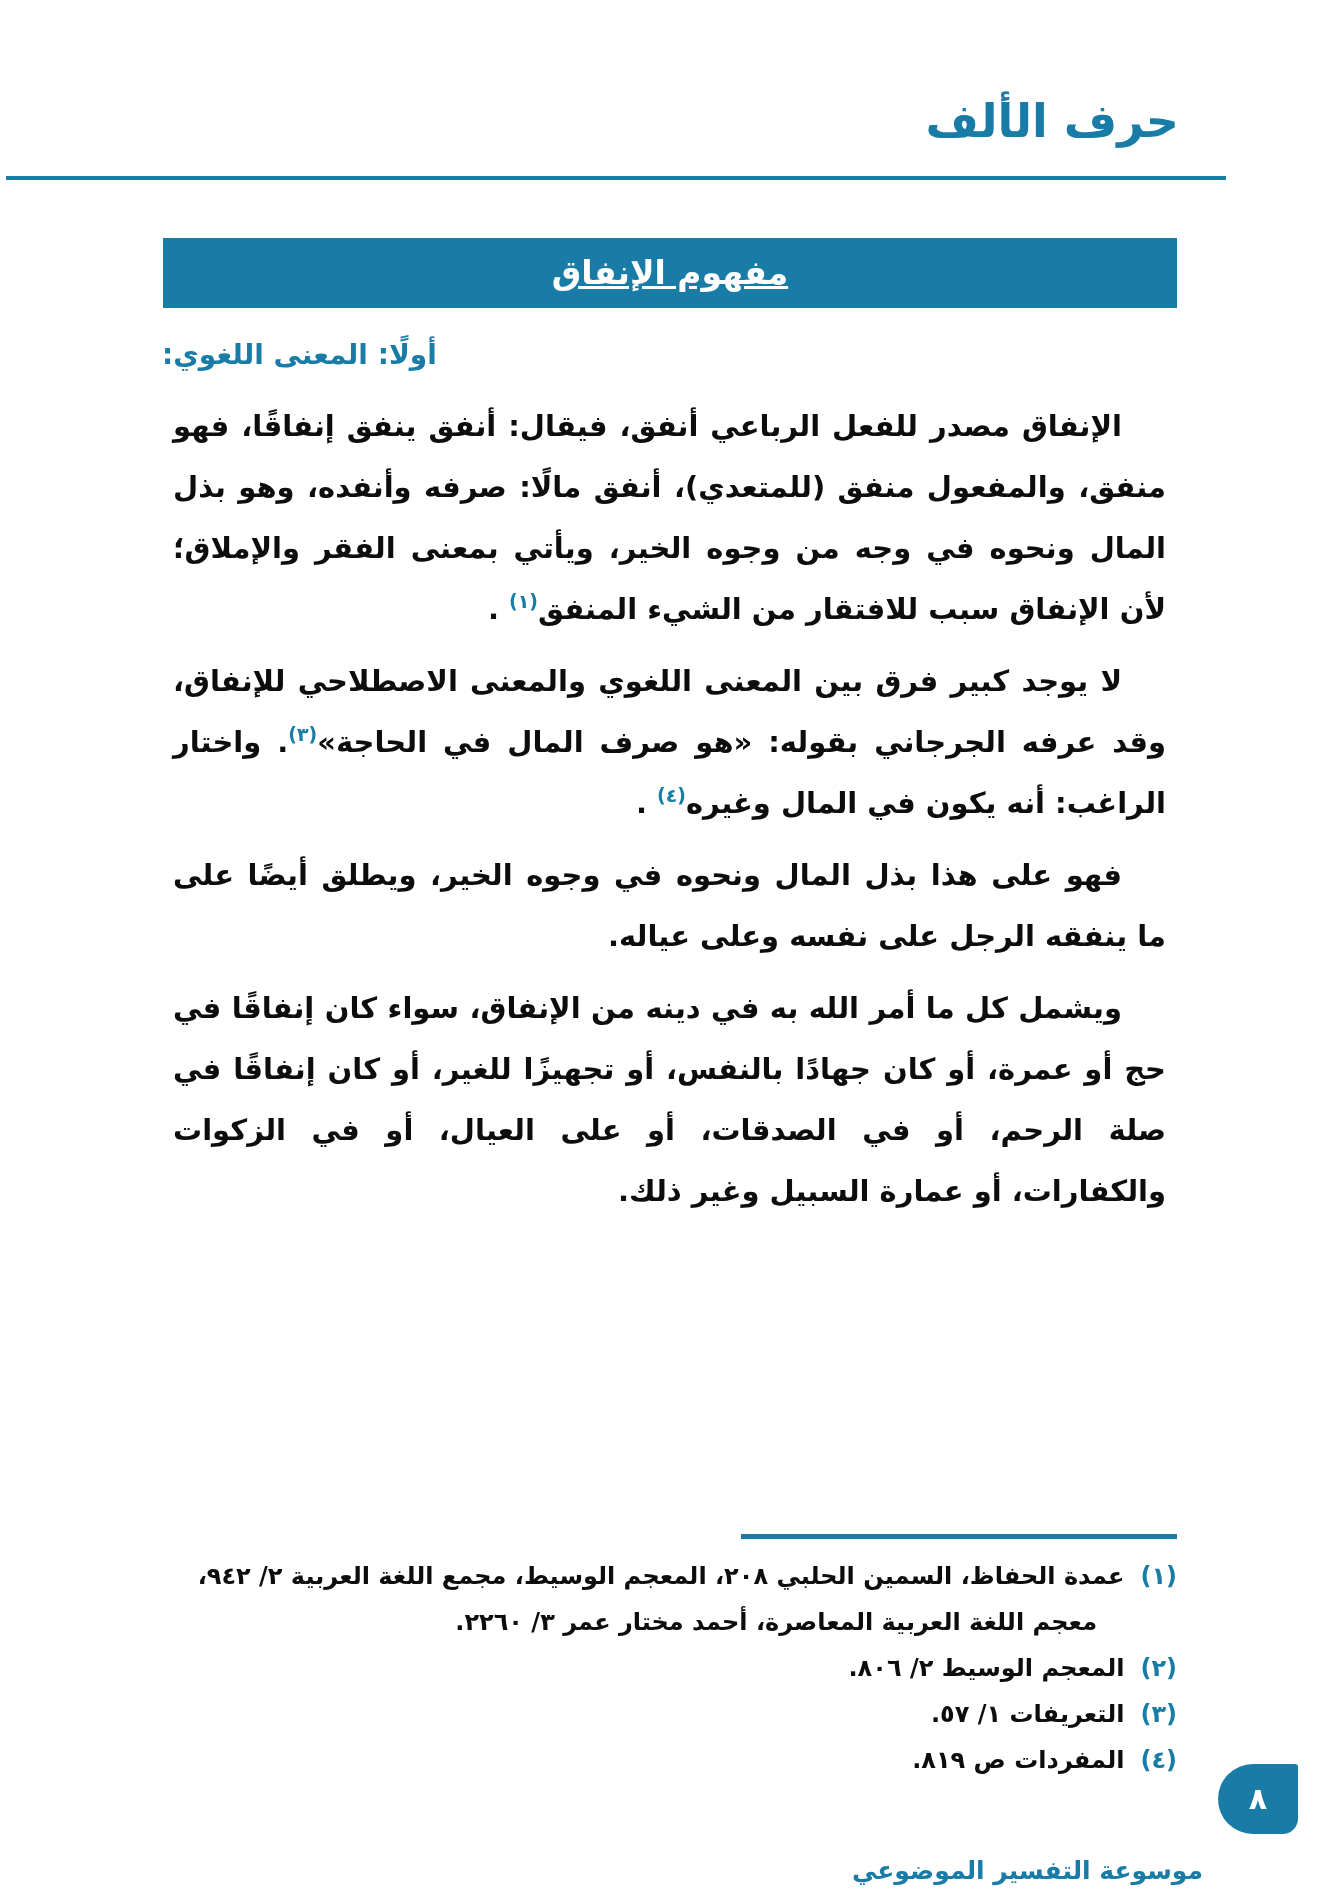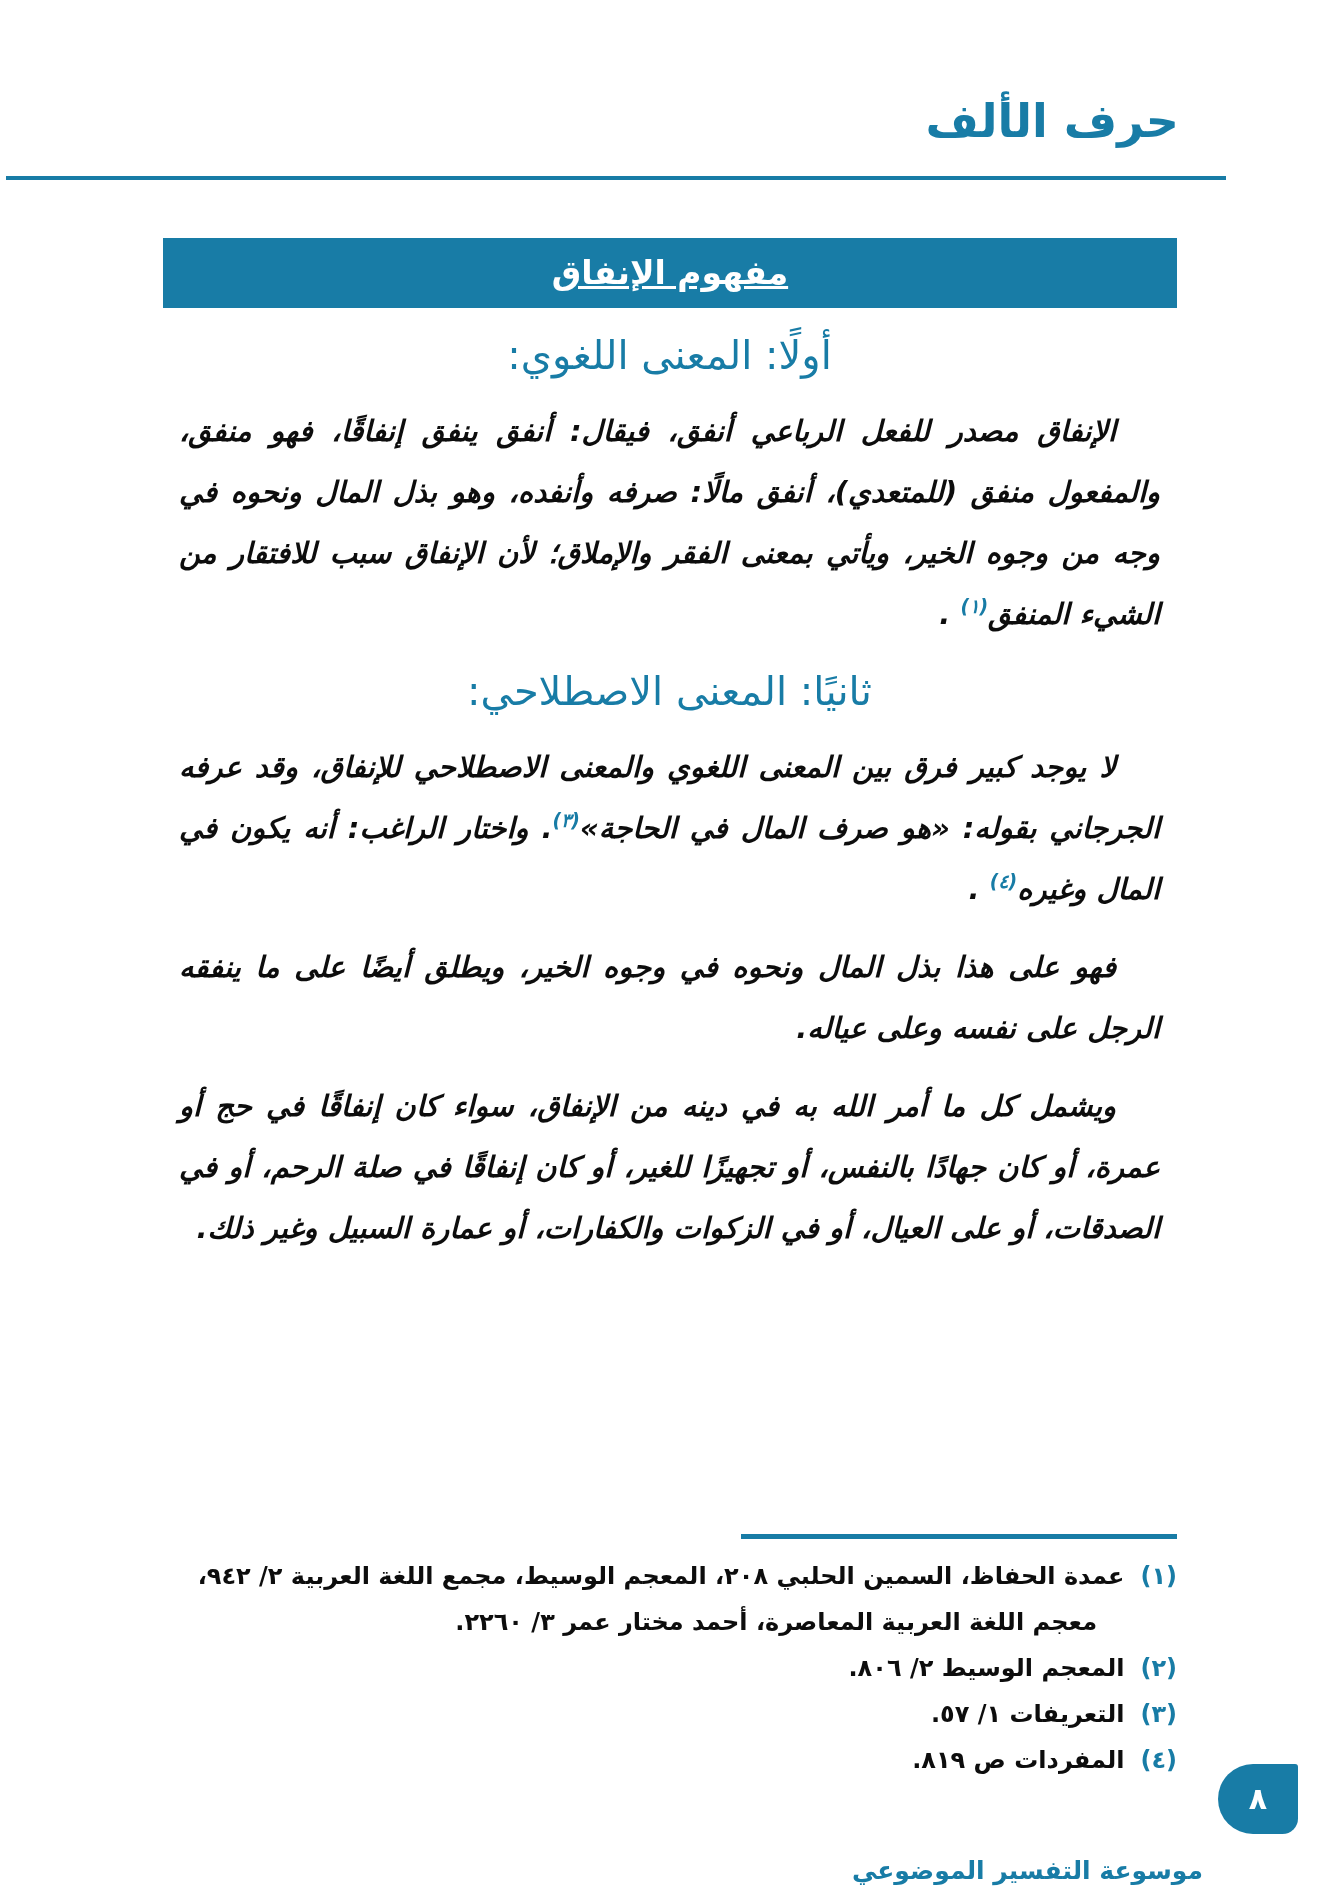--- a/index.html
+++ b/index.html
@@ -39,34 +39,33 @@
   }
 
   
   .content {
     position: absolute; top: 326px; right: 162px;
     width: 1015px;
     direction: rtl;
   }
   .section-heading {
     margin: 0 0 12px 0;
-    font-size: 40px; font-weight: normal;
+    font-size: 28px; font-weight: bold;
     color: var(--accent);
     line-height: 58px;
-    text-align: center;
+    text-align: left;
   }
   .section + .section .section-heading { margin-top: 12px; }
   .body-para {
-    margin: 17px;
+    margin: 11px;
     font-size: 29px; font-weight: bold;
     color: #0d0d0d;
     line-height: 61px;
     text-align: justify;
     text-indent: 44px;
-    font-style: italic;
   }
   .fn-ref {
     color: var(--accent);
     font-size: 19px;
     vertical-align: super;
     line-height: 0;
     font-weight: bold;
   }
 
   
@@ -118,21 +117,20 @@
 
   <div class="banner">مفهوم الإنفاق</div>
 
   <main class="content">
     <section class="section">
       <h2 class="section-heading">أولًا: المعنى اللغوي:</h2>
       <p class="body-para"><span>الإنفاق مصدر للفعل الرباعي أنفق، فيقال: أنفق ينفق إنفاقًا، فهو منفق، والمفعول منفق (للمتعدي)، أنفق مالًا: صرفه وأنفده، وهو بذل المال ونحوه في وجه من وجوه الخير، ويأتي بمعنى الفقر والإملاق؛ لأن الإنفاق سبب للافتقار من الشيء المنفق</span><span class="fn-ref">(١)</span><span> .</span></p>
     </section>
 
     <section class="section">
-      <h2 class="section-heading">ثانيًا: المعنى الاصطلاحي:</h2>
       <p class="body-para"><span>لا يوجد كبير فرق بين المعنى اللغوي والمعنى الاصطلاحي للإنفاق، وقد عرفه الجرجاني بقوله: «هو صرف المال في الحاجة»</span><span class="fn-ref">(٣)</span><span>. واختار الراغب: أنه يكون في المال وغيره</span><span class="fn-ref">(٤)</span><span> .</span></p>
       <p class="body-para"><span>فهو على هذا بذل المال ونحوه في وجوه الخير، ويطلق أيضًا على ما ينفقه الرجل على نفسه وعلى عياله.</span></p>
       <p class="body-para"><span>ويشمل كل ما أمر الله به في دينه من الإنفاق، سواء كان إنفاقًا في حج أو عمرة، أو كان جهادًا بالنفس، أو تجهيزًا للغير، أو كان إنفاقًا في صلة الرحم، أو في الصدقات، أو على العيال، أو في الزكوات والكفارات، أو عمارة السبيل وغير ذلك.</span></p>
     </section>
   </main>
 
   <footer class="footnotes">
     <div class="fn-rule"></div>
 
     <div class="footnote">

